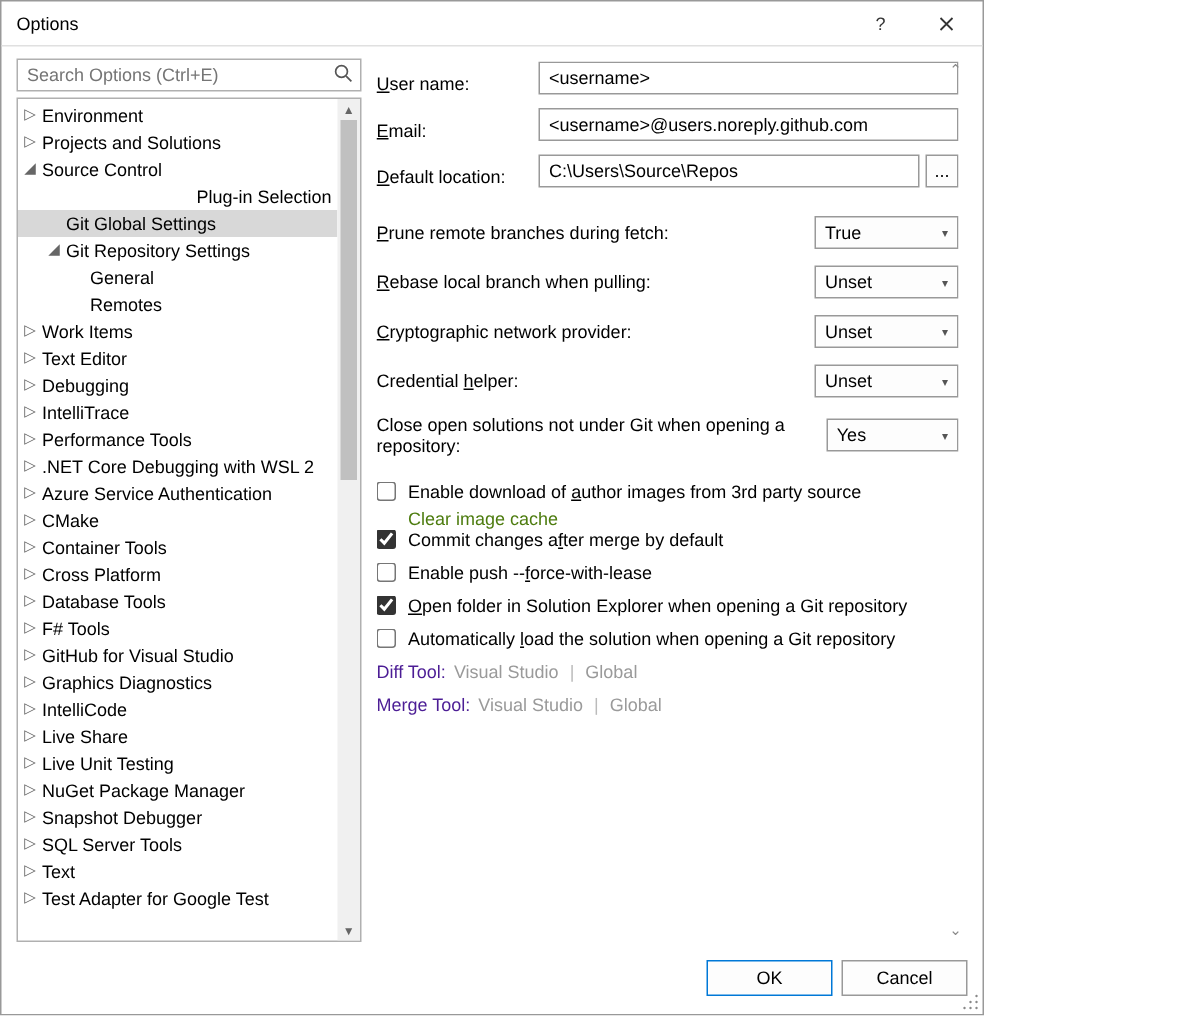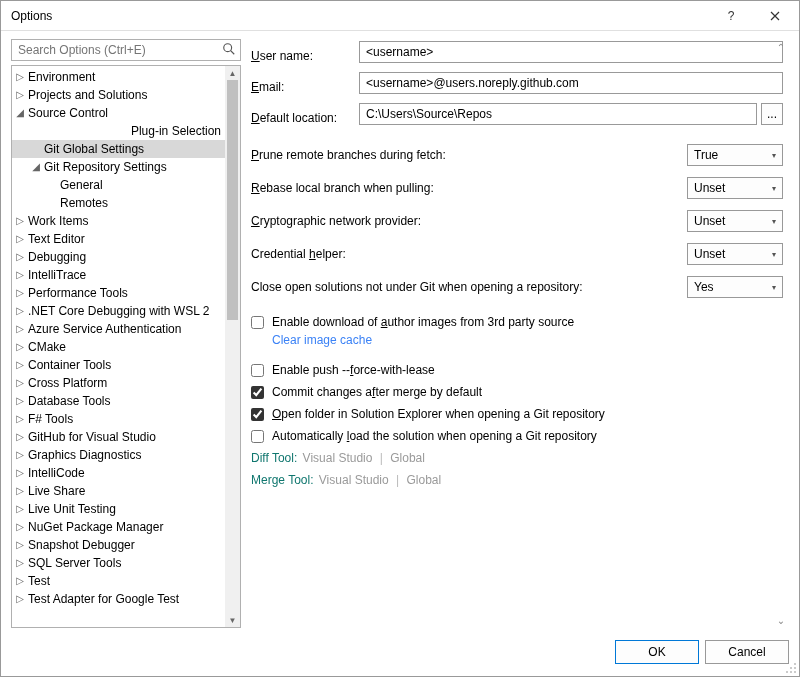--- a/index.html
+++ b/index.html
@@ -1,17 +1,17 @@
 <!DOCTYPE html>
 <html><head>
 <meta charset="utf-8">
 <style>
   * { box-sizing: border-box; font-family: "Segoe UI", Tahoma, sans-serif; font-size: 12px; }
   body { margin: 0; background: #fff; }
-  .window { width: 800px; height: 677px; border: 1px solid #999; background: #fff; display: flex; flex-direction: column; position: relative; }
+  .window { width: 656px; height: 677px; border: 1px solid #999; background: #fff; display: flex; flex-direction: column; position: relative; }
   .titlebar { height: 30px; display: flex; align-items: center; padding: 0 2px 0 10px; border-bottom: 1px solid #e0e0e0; }
   .titlebar .title { flex: 1; font-size: 12px; }
   .titlebar .tb-btn { width: 44px; height: 28px; display: flex; align-items: center; justify-content: center; color: #333; }
   .body { flex: 1; display: flex; padding: 8px 10px 0 10px; gap: 10px; overflow: hidden; }
   .nav { width: 230px; display: flex; flex-direction: column; }
   .search-wrap { position: relative; border: 1px solid #b0b0b0; height: 22px; margin-bottom: 4px; background: #e5e5e5; }
   .search-wrap input { border: none; outline: none; width: 100%; height: 100%; padding: 0 22px 0 6px; font-size: 12px; }
   .search-wrap .sicon { position: absolute; right: 4px; top: 2px; color: #666; }
   .tree-outer { flex: 1; border: 1px solid #b0b0b0; display: flex; overflow: hidden; }
   .tree { flex: 1; overflow-y: auto; padding: 2px 0; }
@@ -29,29 +29,29 @@
   .row .lab { width: 108px; }
   .row .lab u { text-decoration: underline; }
   .row input[type=text] { flex: 1; height: 22px; border: 1px solid #999; padding: 0 6px; font-size: 12px; outline: none; }
   .row .browse { width: 22px; height: 22px; border: 1px solid #999; margin-left: 4px; display:flex; align-items:center; justify-content:center; background:#fdfdfd; }
   .opt-row { display:flex; align-items:center; justify-content:space-between; margin-bottom: 11px; }
   .opt-row .olab {}
   .opt-row .olab u { text-decoration: underline; }
   .dd { width: 96px; height: 22px; border: 1px solid #999; display:flex; align-items:center; padding:0 6px; background:#fdfdfd; position:relative; }
   .dd .ddv { flex:1; }
   .dd .dda { font-size:8px; color:#555; }
-  .chk-row { display:flex; align-items:center; margin-bottom: 8px; }
+  .chk-row { display:flex; margin-bottom: 8px; }
   .chk-row input[type=checkbox] { margin: 0 8px 0 0; width:13px; height:13px; }
   .chk-row label u { text-decoration: underline; }
-  .linklike { color:#3b82f6; margin-left: 21px; margin-top:-4px; margin-bottom:16px; display:block; cursor:pointer; }
+  .linklike { color:#4d7c0f; margin-left: 21px; margin-top:-4px; margin-bottom:0; display:block; cursor:pointer; }
   .tools-head { display:flex; align-items:center; margin-top:16px; margin-bottom:10px; }
   .tools-head .tl { margin-right:6px; }
   .tools-head .ln { flex:1; height:1px; background:#ccc; }
   .tool-row { margin-bottom:8px; }
-  .tool-row .tlab { color:#0f766e; }
+  .tool-row .tlab { color:#4c1d95; }
   .tool-row .topt { color:#9a9a9a; margin: 0 2px; }
   .tool-row .sep { color:#bbb; margin:0 2px; }
   .chev { position:absolute; width:16px; height:16px; display:flex; align-items:center; justify-content:center; color:#888; font-size:10px; }
   .chev.tr { top:0; right:0; }
   .chev.br { bottom:0; right:0; }
   .footer { height: 48px; display:flex; align-items:center; justify-content:flex-end; padding: 0 10px 0 0; gap:6px; border-top: 0; }
   .btn { width: 84px; height: 24px; border: 1px solid #999; background:#fdfdfd; display:flex; align-items:center; justify-content:center; }
   .btn.primary { border: 1px solid #0078d7; }
   .resize-grip { position:absolute; right:2px; bottom:2px; width:12px; height:12px; }
   .resize-grip svg { display:block; }
@@ -193,21 +193,21 @@
             <div class="node" style="padding-left: 2px;">
               <span class="tw">▷</span>
               <span class="lbl">Snapshot Debugger</span>
             </div>
             <div class="node" style="padding-left: 2px;">
               <span class="tw">▷</span>
               <span class="lbl">SQL Server Tools</span>
             </div>
             <div class="node" style="padding-left: 2px;">
               <span class="tw">▷</span>
-              <span class="lbl">Test</span>
+              <span class="lbl">Text</span>
             </div>
             <div class="node" style="padding-left: 2px;">
               <span class="tw">▷</span>
               <span class="lbl">Test Adapter for Google Test</span>
             </div>
           </div>
         <div class="tree-scrollbar">
           <div class="arrow">▲</div>
           <div class="track">
               <div class="thumb"></div>
@@ -277,26 +277,26 @@
 
         <div style="height:6px"></div>
 
         <div class="chk-row">
           <input type="checkbox" id="c1" style="">
           <label for="c1"><span>Enable download of </span><u>a</u><span>uthor images from 3rd party source</span></label>
         </div>
         <a class="linklike">Clear image cache</a>
 
         <div class="chk-row">
+          <input type="checkbox" id="c2" checked="" style="">
+          <label for="c2"><span>Commit changes a</span><u>f</u><span>ter merge by default</span></label>
+        </div>
+        <div class="chk-row">
           <input type="checkbox" id="c3" style="">
           <label for="c3"><span>Enable push --</span><u>f</u><span>orce-with-lease</span></label>
-        </div>
-        <div class="chk-row">
-          <input type="checkbox" id="c2" checked="" style="">
-          <label for="c2"><span>Commit changes a</span><u>f</u><span>ter merge by default</span></label>
         </div>
         <div class="chk-row">
           <input type="checkbox" id="c4" checked="" style="">
           <label for="c4"><u>O</u><span>pen folder in Solution Explorer when opening a Git repository</span></label>
         </div>
         <div class="chk-row">
           <input type="checkbox" id="c5" style="">
           <label for="c5"><span>Automatically </span><u>l</u><span>oad the solution when opening a Git repository</span></label>
         </div>
 

